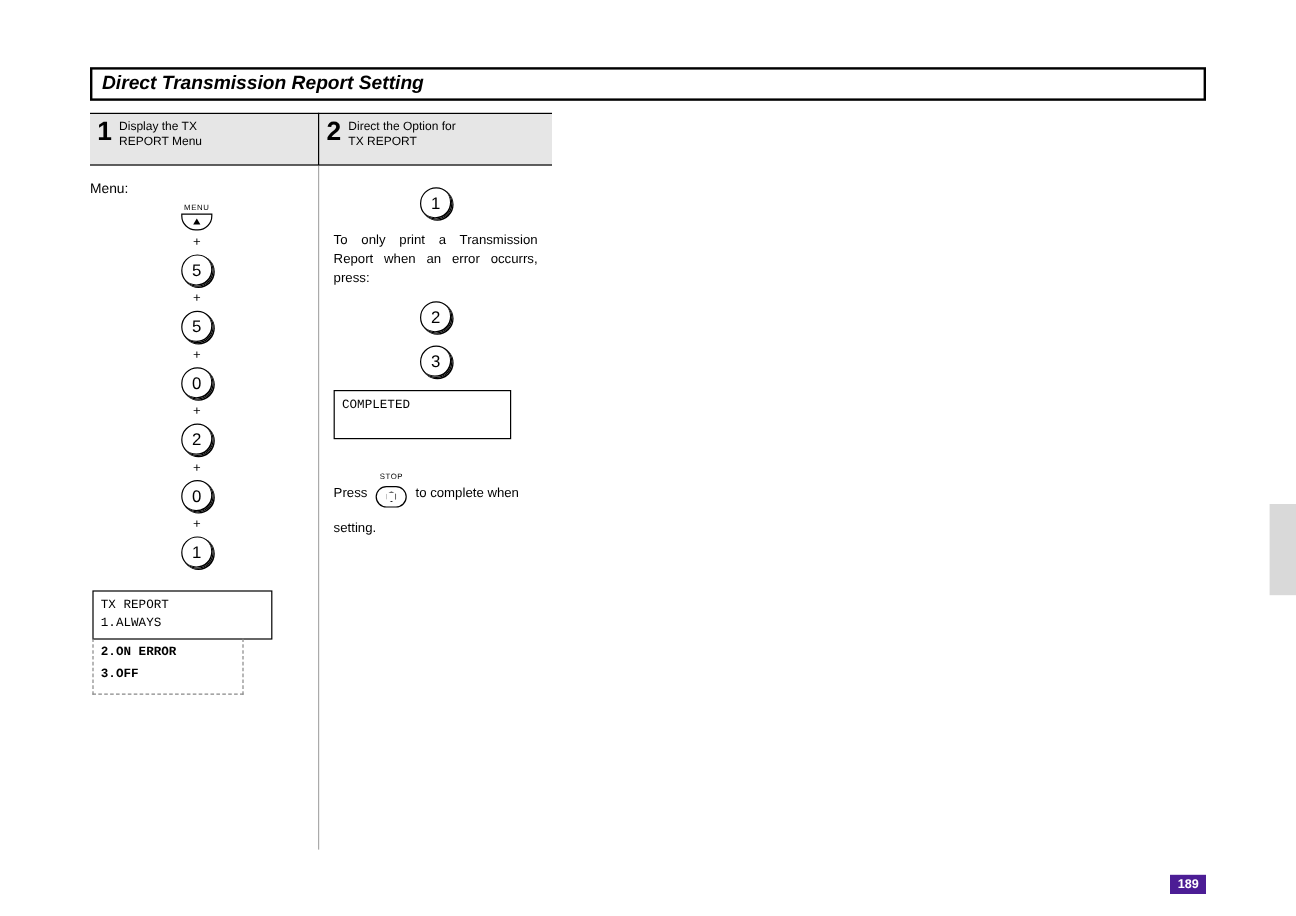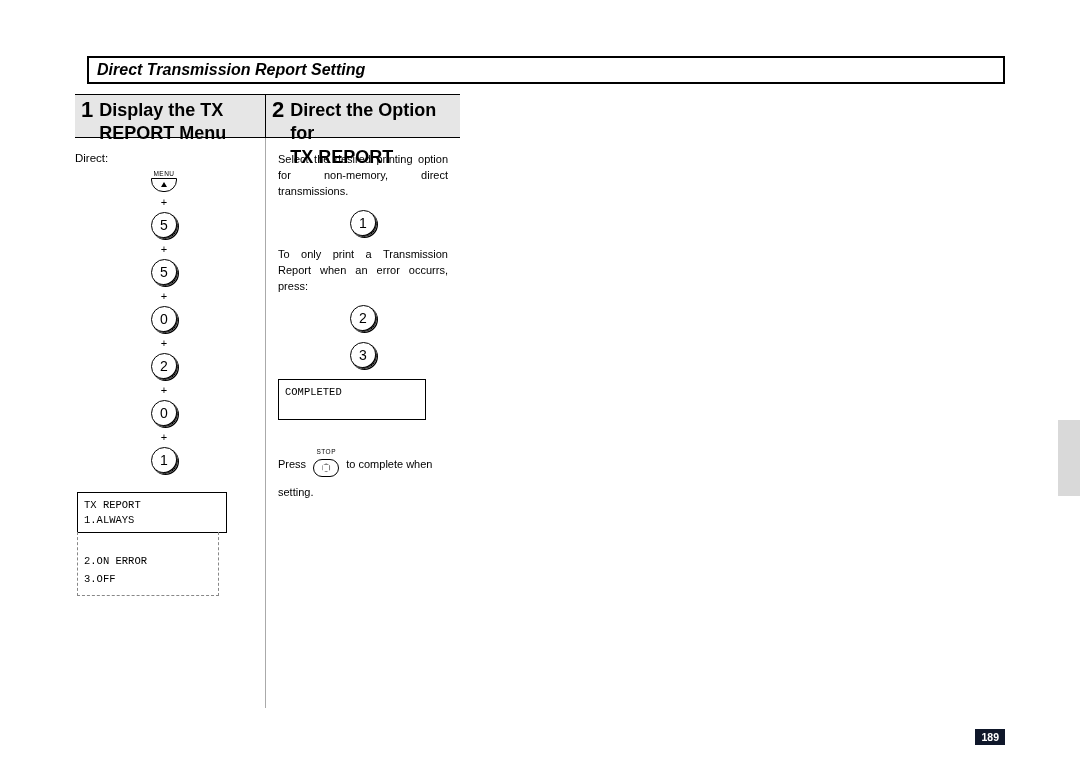--- a/index.html
+++ b/index.html
@@ -15,21 +15,20 @@
   .page {
     position: absolute;
     left: 75px;
     top: 56px;
     width: 930px;
   }
   .title-bar {
     border: 2px solid #000;
     padding: 3px 8px 3px 8px;
     margin-bottom: 10px;
-    margin-left: 12px;
   }
   .title-bar span {
     font-size: 16px;
     font-weight: bold;
     font-style: italic;
   }
   .steps {
     display: flex;
     gap: 0;
   }
@@ -45,22 +44,22 @@
   .step-header:not(.first) {
     border-left: 1px solid #000;
   }
   .step-num {
     font-size: 22px;
     font-weight: bold;
     margin-right: 6px;
     line-height: 1;
   }
   .step-title {
-    font-size: 18px;
-    font-weight: bold;
+    font-size: 10px;
+    font-weight: normal;
     line-height: 1.3;
   }
   .col1 { width: 190px; }
   .col2 { width: 195px; }
   .body-col {
     padding: 14px 12px 0 0;
   }
   .col2 .body-col {
     padding: 14px 12px 0 12px;
     border-left: 1px solid #aaa;
@@ -102,26 +101,27 @@
     padding: 5px 6px;
     font-family: "Courier New", monospace;
     font-size: 10.5px;
     line-height: 1.4;
     width: 150px;
     background: #fff;
   }
   .lcd-below {
     border: 1px dashed #888;
     border-top: none;
-    padding: 21px 6px 6px 6px;
+    padding: 4px 6px 6px 6px;
     font-family: "Courier New", monospace;
     font-size: 10.5px;
     line-height: 1.7;
-    width: 142px;
+    width: 126px;
     margin-top: -1px;
+    font-weight: bold;
   }
   .lcd-block { margin: 18px 0 0 2px; }
   .para {
     font-size: 11px;
     line-height: 1.45;
     text-align: justify;
     margin-bottom: 10px;
   }
   .keycircle-inline { margin: 4px auto 10px auto; }
   .stop-wrap { text-align: center; display:inline-block; vertical-align: middle; margin: 0 4px;}
@@ -153,21 +153,21 @@
     right: 0;
     top: 420px;
     width: 22px;
     height: 76px;
     background: #d9d9d9;
   }
   .page-num {
     position: absolute;
     right: 75px;
     bottom: 18px;
-    background: #0f172a;
+    background: #4c1d95;
     color: #fff;
     font-size: 10.5px;
     font-weight: bold;
     padding: 2px 6px;
   }
 </style>
 </head>
 <body>
 
 <div class="page">
@@ -180,21 +180,21 @@
 
     <div class="col1">
       <div class="step-header first">
         <div class="step-num">1</div>
         <div class="step-title">
           <span>Display the TX</span><br>
           <span>REPORT Menu</span>
         </div>
       </div>
       <div class="body-col">
-        <div class="press-label">Direct:</div>
+        <div class="press-label">Menu:</div>
 
         <div class="menu-key-wrap">
           <div class="menu-label">MENU</div>
           <div class="menu-key"></div>
         </div>
         <div class="plus">+</div>
         <div class="keycircle">5</div>
         <div class="plus">+</div>
         <div class="keycircle">5</div>
         <div class="plus">+</div>
@@ -221,21 +221,20 @@
 
     <div class="col2">
       <div class="step-header">
         <div class="step-num">2</div>
         <div class="step-title">
           <span>Direct the Option for</span><br>
           <span>TX REPORT</span>
         </div>
       </div>
       <div class="body-col">
-        <div class="para">Select the desired printing option for non-memory, direct transmissions.</div>
         <div class="keycircle keycircle-inline">1</div>
         <div class="para">To only print a Transmission Report when an error occurrs, press:</div>
         <div class="keycircle keycircle-inline">2</div>
         <div class="keycircle keycircle-inline">3</div>
 
         <div class="lcd" style="width:148px; margin-bottom:26px;">
           <div>COMPLETED</div>
           <div>&nbsp;</div>
         </div>
 

